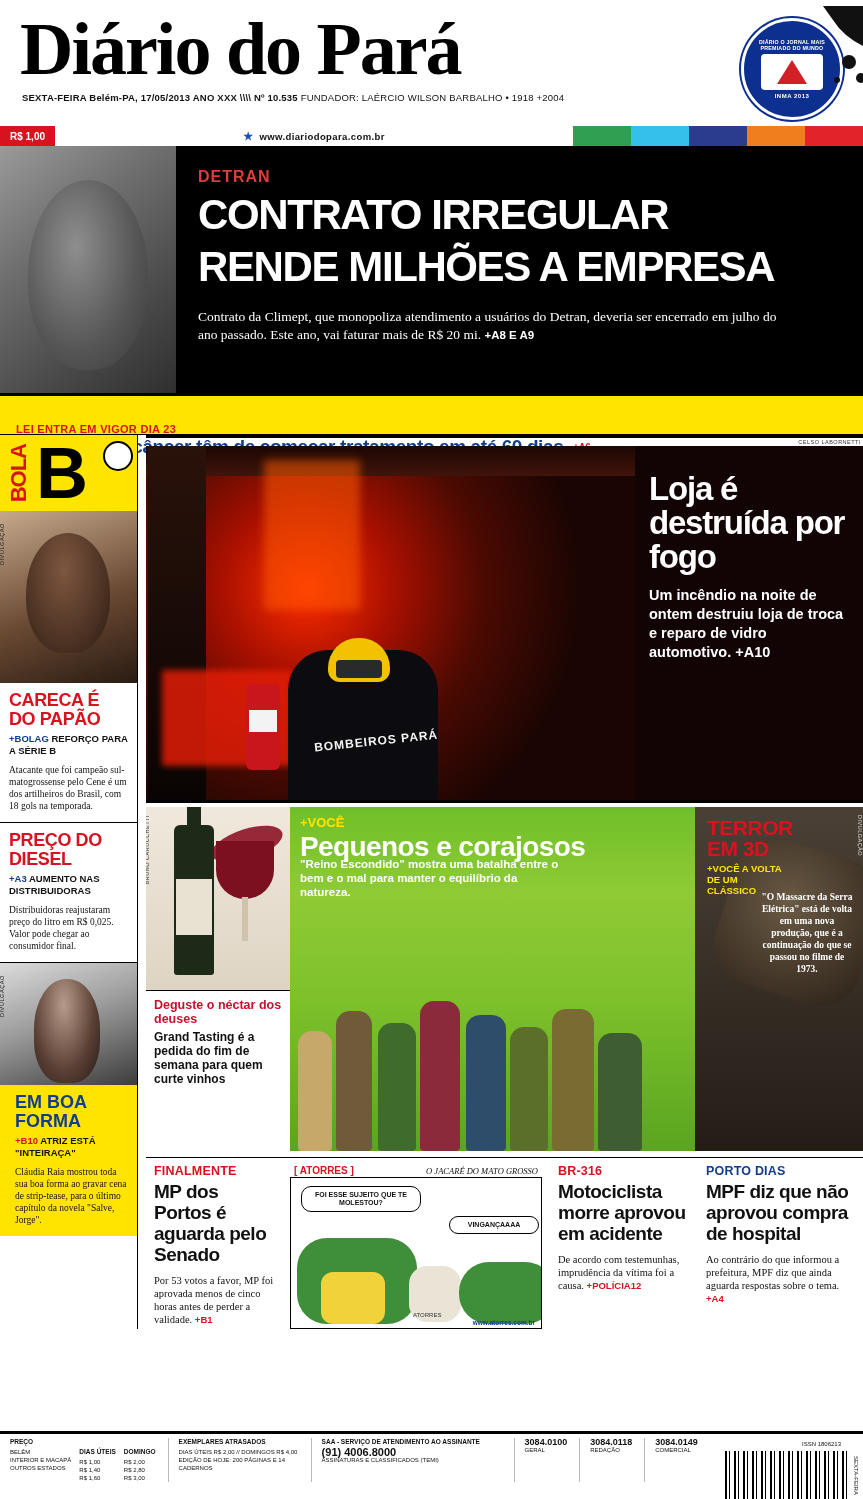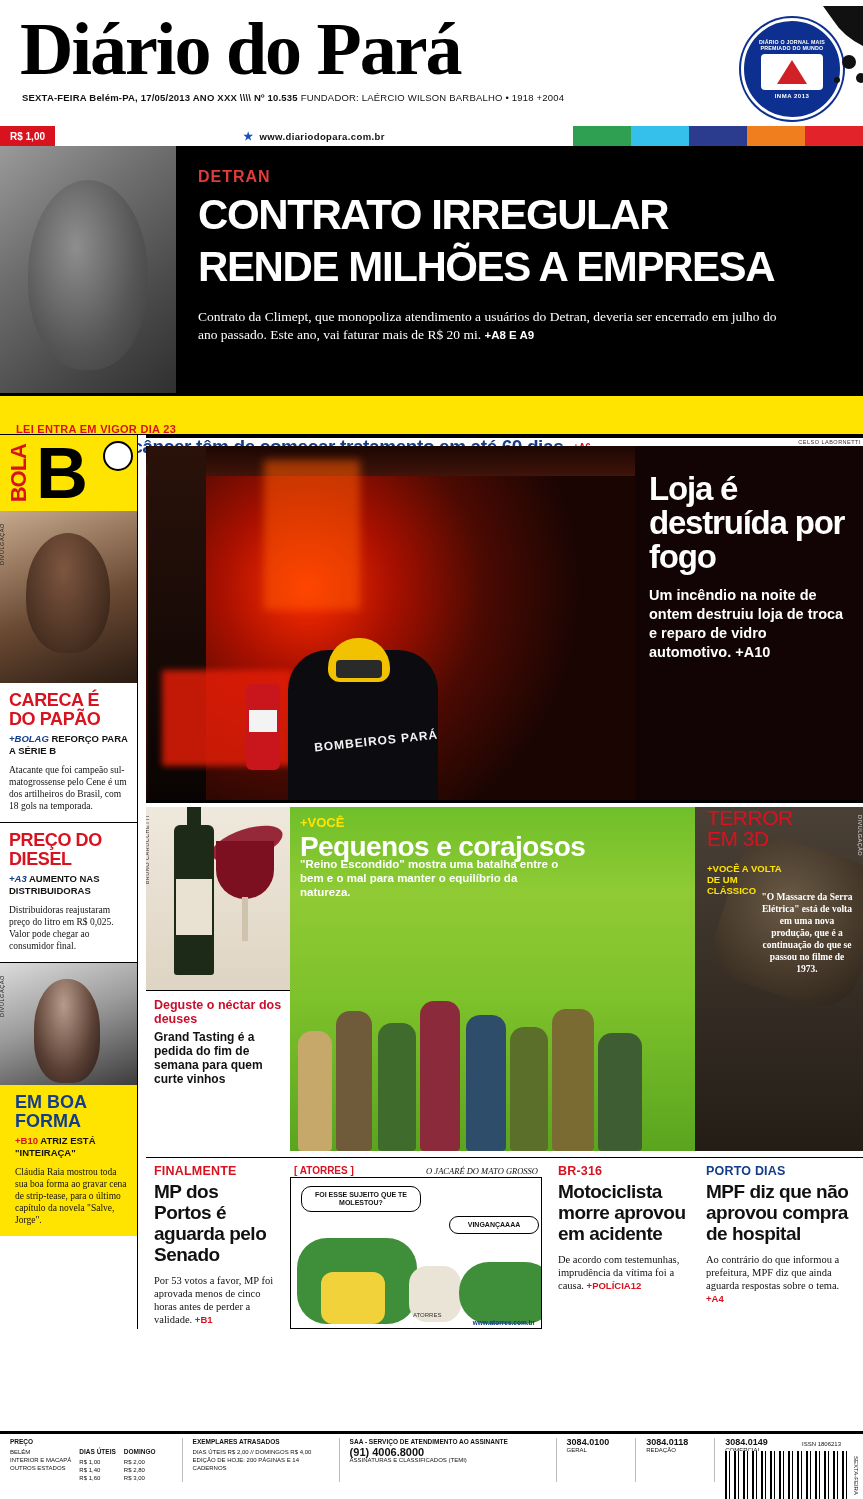--- a/index.html
+++ b/index.html
@@ -53,21 +53,21 @@
   .bola .bigb{font-family:"Liberation Sans",sans-serif;font-weight:bold;font-size:72px;line-height:72px;color:#000;margin-left:4px;}
   .bola .ball{position:absolute;right:4px;top:6px;width:26px;height:26px;border-radius:50%;background:#fff;border:2px solid #000;}
 
   .sidephoto{height:172px;background:linear-gradient(160deg,#c6a98d,#6a4a33 55%,#2a1b12);position:relative;overflow:hidden;}
   .sidephoto:after{content:"";position:absolute;left:26px;top:22px;width:84px;height:120px;border-radius:50% 50% 44% 44%;background:radial-gradient(ellipse at 45% 30%,#7d5640,#4a3122 65%,#2a1a12);}
   .vert-credit{position:absolute;left:-1px;top:12px;writing-mode:vertical-rl;transform:rotate(180deg);font-size:5.5px;letter-spacing:.6px;color:#222;}
 
   .side-block{padding:8px 9px 10px 9px;border-bottom:1px solid #000;}
   .side-head{color:#d9121f;font-weight:bold;font-size:18px;line-height:19px;letter-spacing:-.4px;}
   .side-tag{font-size:9.5px;font-weight:bold;margin-top:4px;line-height:12px;}
-  .side-tag .blue{color:#123c8c;font-style:italic;}
+  .side-tag .blue{color:#123c8c;}
   .side-text{font-family:"Liberation Serif",serif;font-size:9.5px;line-height:12px;margin-top:7px;color:#111;}
 
   .sidephoto2{height:122px;background:linear-gradient(160deg,#dcdcdc,#9c9c9c 45%,#3c3c3c);position:relative;overflow:hidden;}
   .sidephoto2:after{content:"";position:absolute;left:34px;top:16px;width:66px;height:104px;border-radius:48% 48% 40% 40%;background:radial-gradient(ellipse at 45% 25%,#b79b8a,#5a3f34 60%,#241a18);}
 
   .em-boa{background:#ffe400;padding:8px 9px 10px 15px;}
   .em-boa .h{color:#123c8c;font-weight:bold;font-size:18px;line-height:19px;}
 
   
   .rule-thick{border-top:3px solid #000;}
@@ -111,21 +111,21 @@
 
   .p-movie{flex:1;position:relative;background:linear-gradient(180deg,#9fd13d 0%,#7ec22b 55%,#5aa51f 100%);overflow:hidden;}
   .p-movie .sky{position:absolute;left:0;top:0;width:100%;height:86px;background:linear-gradient(180deg,#6fbf2a,#8fcb34);}
   .p-movie .kick{position:absolute;left:10px;top:8px;color:#ffe400;font-weight:bold;font-size:13px;}
   .p-movie .h{position:absolute;left:10px;top:24px;color:#fff;font-weight:bold;font-size:28px;letter-spacing:-.6px;}
   .p-movie .p{position:absolute;left:10px;top:50px;width:262px;color:#fff;font-weight:bold;font-size:11.5px;line-height:14px;}
   .chars{position:absolute;left:0;bottom:0;width:100%;height:210px;}
   .ch{position:absolute;bottom:0;border-radius:14px 14px 4px 4px;}
   .p-terror{width:168px;position:relative;background:linear-gradient(180deg,#4a4036,#241d16);color:#fff;overflow:hidden;}
   .p-terror .saw{position:absolute;right:-10px;top:40px;width:150px;height:150px;background:radial-gradient(circle at 40% 40%,#6a5a45,#2a2017);transform:rotate(18deg);border-radius:40px;}
-  .p-terror .tk{position:absolute;left:12px;top:0;color:#d9121f;font-weight:normal;font-size:21px;line-height:21px;letter-spacing:-.5px;}
+  .p-terror .tk{position:absolute;left:12px;top:10px;color:#d9121f;font-weight:bold;font-size:21px;line-height:21px;letter-spacing:-.5px;}
   .p-terror .tsub{position:absolute;left:12px;top:56px;width:82px;color:#ffe400;font-weight:bold;font-size:9.5px;line-height:11px;}
   .p-terror .tp{position:absolute;right:10px;top:84px;width:92px;font-family:"Liberation Serif",serif;font-size:9.5px;line-height:12px;text-align:center;font-weight:bold;}
   .p-terror-credit{position:absolute;right:0;top:8px;writing-mode:vertical-rl;font-size:5.5px;color:#ddd;letter-spacing:.5px;}
 
   
   .bottom{display:flex;margin-top:6px;border-top:1px solid #000;padding-top:6px;}
   .bc{padding:0 8px;box-sizing:border-box;}
   .bc-1{width:136px;}
   .bc-2{width:268px;}
   .bc-3{width:148px;}
@@ -141,21 +141,21 @@
   .cart-head .l{font-weight:bold;font-size:10px;}
   .cart-head .r{font-family:"Liberation Serif",serif;font-style:italic;font-size:8.5px;}
   .bub{position:absolute;border:1px solid #000;border-radius:10px;background:#fff;font-size:7px;font-weight:bold;padding:4px 5px;line-height:8px;text-align:center;}
   .croc{position:absolute;border-radius:30px;}
   .cart-url{position:absolute;right:6px;bottom:2px;font-size:6.5px;color:#123c8c;font-weight:bold;}
   .cart-sig{position:absolute;left:122px;bottom:10px;font-size:6px;color:#333;}
 
   
   .footer{position:absolute;left:0;bottom:0;width:863px;border-top:3px solid #000;background:#fff;box-sizing:border-box;padding:4px 10px 0 10px;height:74px;}
   .footer-in{display:flex;font-size:6px;line-height:8px;color:#111;}
-  .fcol{padding-right:26px;border-right:1px solid #bbb;margin-right:10px;}
+  .fcol{padding-right:12px;border-right:1px solid #bbb;margin-right:10px;}
   .fcol:last-child{border-right:none;}
   .fh{font-weight:bold;font-size:6.5px;margin-bottom:2px;}
   .ftab{display:flex;gap:8px;}
   .fphone{font-weight:bold;font-size:11px;color:#111;}
   .fnums{font-weight:bold;font-size:9px;}
   .barcode{position:absolute;right:16px;bottom:6px;width:122px;height:48px;background:repeating-linear-gradient(90deg,#000 0 2px,#fff 2px 4px,#000 4px 5px,#fff 5px 9px);}
   .issn{position:absolute;right:22px;bottom:58px;font-size:6px;}
   .bar-side{position:absolute;right:4px;bottom:10px;writing-mode:vertical-rl;font-size:6px;}
 </style>
 </head>

